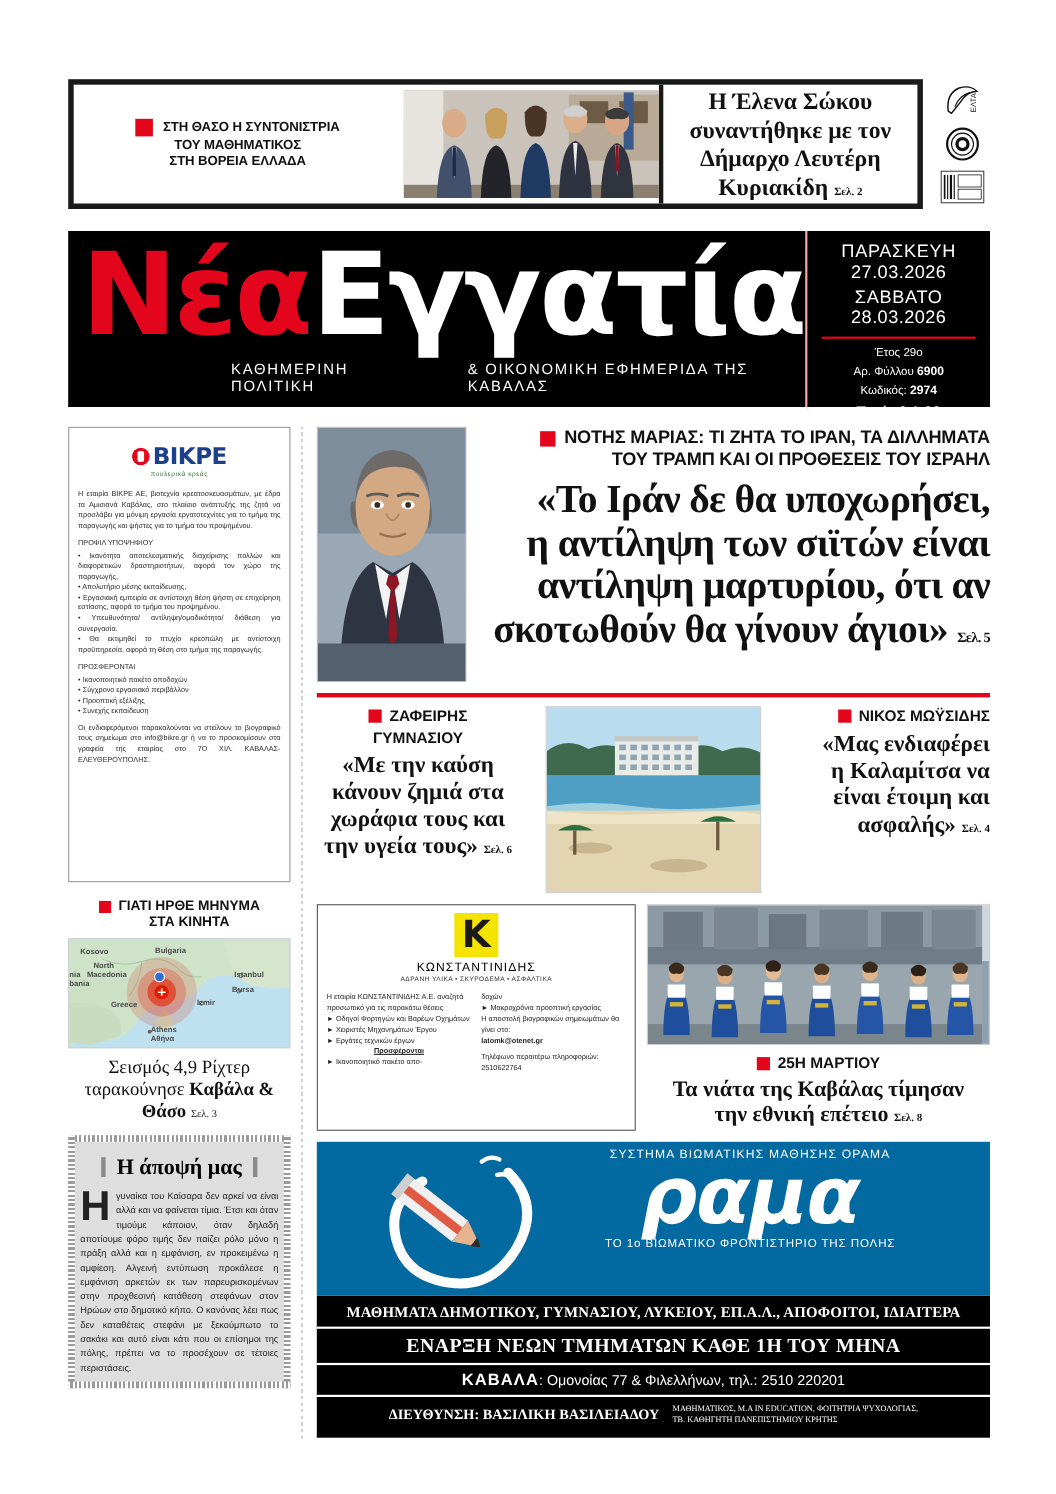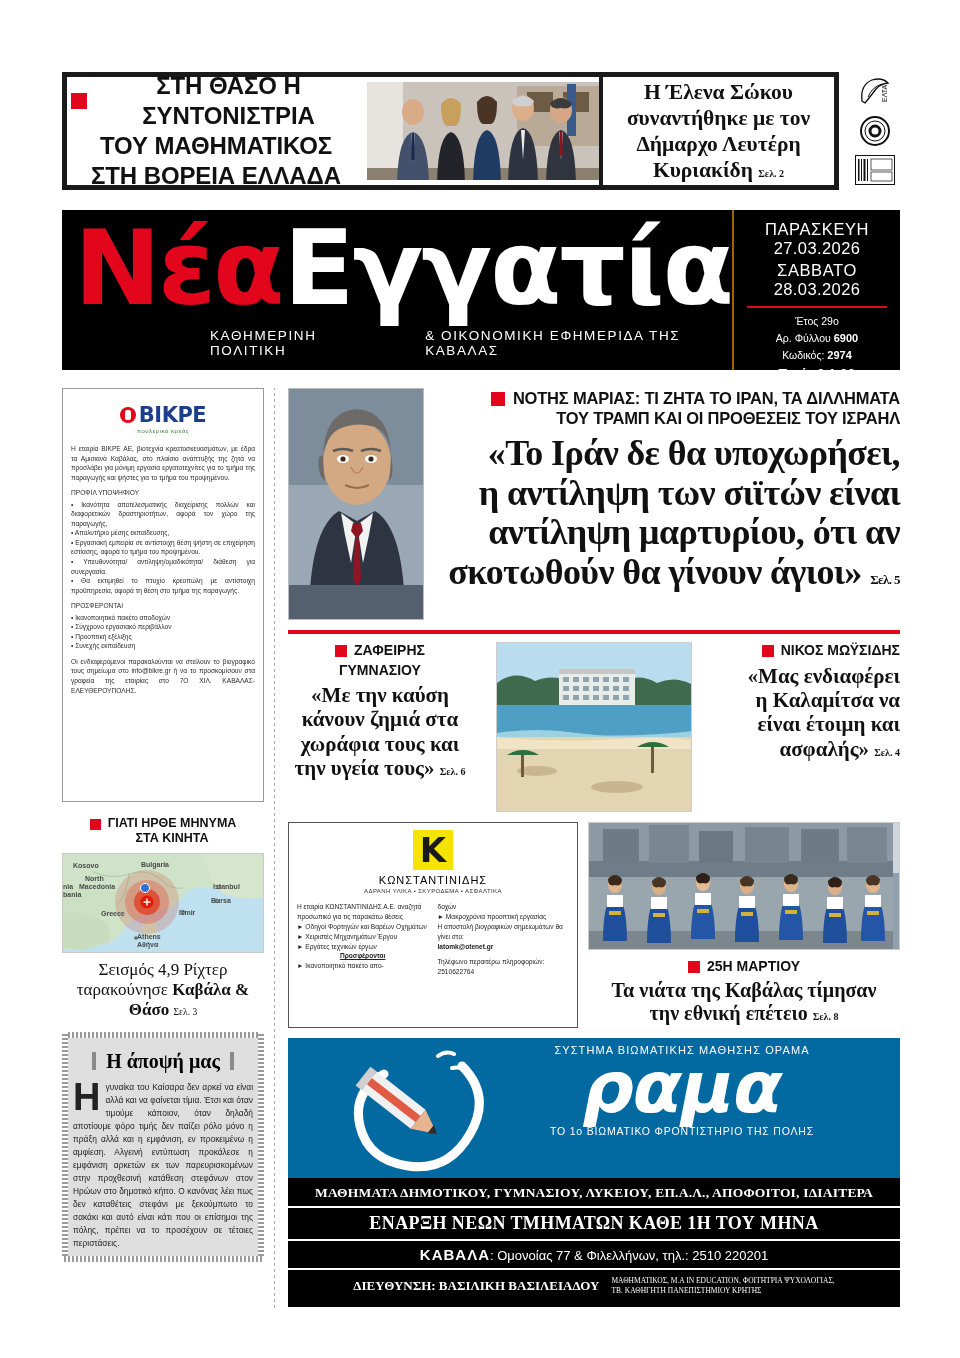--- a/index.html
+++ b/index.html
@@ -17,22 +17,22 @@
     border: 5px solid #1a1a1a; background: #fff;
     display: flex; align-items: stretch;
   }
   .topbar-left {
     flex: 0 0 300px; display: flex; flex-direction: column;
     align-items: center; justify-content: center; padding: 4px 6px 4px 4px;
   }
   .tb-line { display: flex; align-items: center; justify-content: center; width: 100%; }
   .tb-sq { width: 16px; height: 16px; background: #e3051b; margin-right: 9px; flex: 0 0 auto;}
   .tb-txt {
-    font-weight: bold; font-size: 24px; letter-spacing: -0.1px;
-    color: #111; line-height: 1.26; text-align: center;
+    font-weight: bold; font-size: 12px; letter-spacing: -0.1px;
+    color: #111; line-height: 1.26; 
     font-family: "Liberation Sans", sans-serif;
   }
   .topbar-photo {
     flex: 0 0 232px; margin: 5px 0; position: relative; overflow: hidden;
     background: linear-gradient(#d8d2cc,#b9b2ab);
   }
   .topbar-right {
     flex: 1; border-left: 4px solid #1a1a1a; display: flex; align-items: center;
     justify-content: center; padding: 2px 6px;
   }
@@ -62,21 +62,21 @@
     color: #fff; font-size: 104px; font-weight: bold; letter-spacing: -2px;
     font-family: "DejaVu Sans", sans-serif; margin-left: 2px;
   }
   .mh-sub {
     position: absolute; left: 148px; bottom: 12px;
     color: #fff; font-size: 13.5px; letter-spacing: 1.6px;
     font-family: "Liberation Sans", sans-serif; display: flex; align-items: center;
   }
   .mh-sub .gap { display: inline-block; width: 46px; }
   .mh-right {
-    flex: 0 0 168px; border-left: 2px solid #a16207; color: #fff;
+    flex: 0 0 168px; border-left: 2px solid #fca5a5; color: #fff;
     padding: 10px 7px 6px; text-align: center;
   }
   .mh-day { font-size: 16.5px; letter-spacing: 0.6px; }
   .mh-date { font-size: 16.5px; letter-spacing: 0.4px; margin-bottom: 3px; }
   .mh-rule { height: 2px; background: #e3051b; margin: 7px 6px 6px; }
   .mh-meta { font-size: 10.5px; line-height: 1.5; }
   .mh-meta b { font-size: 11px; }
   .mh-price { font-size: 14px; font-weight: bold; margin-top: 3px; }
 
   

